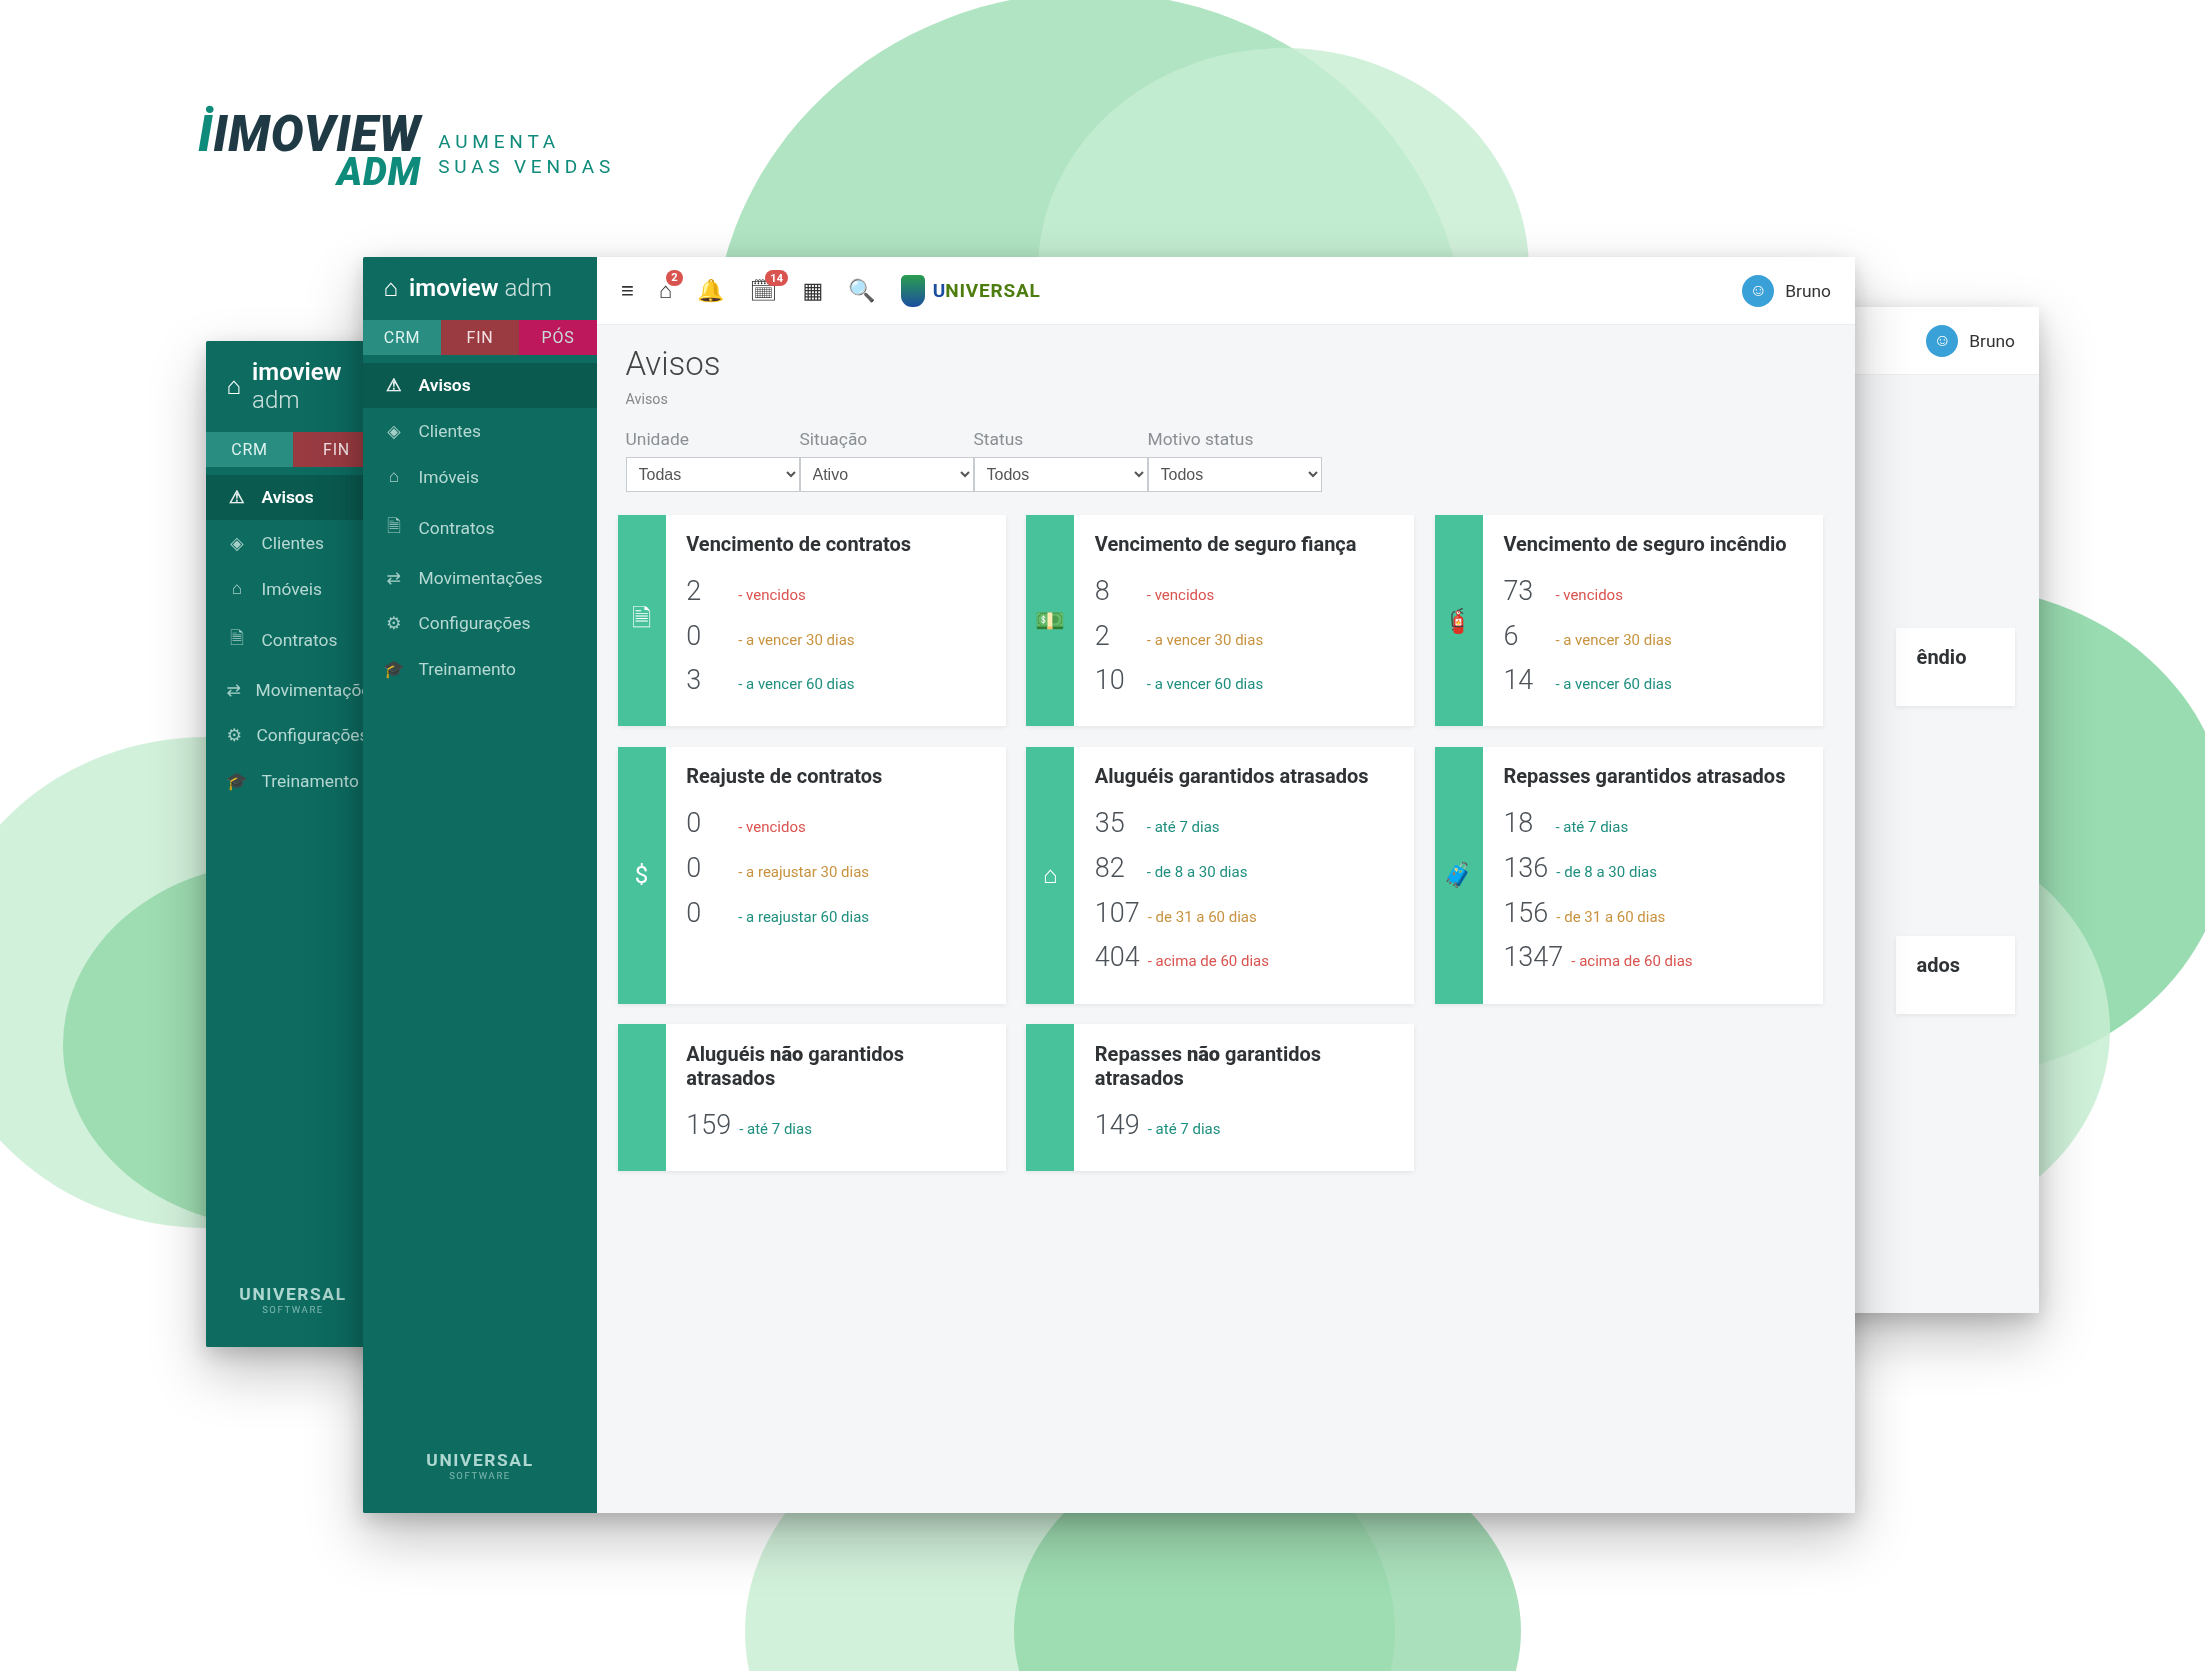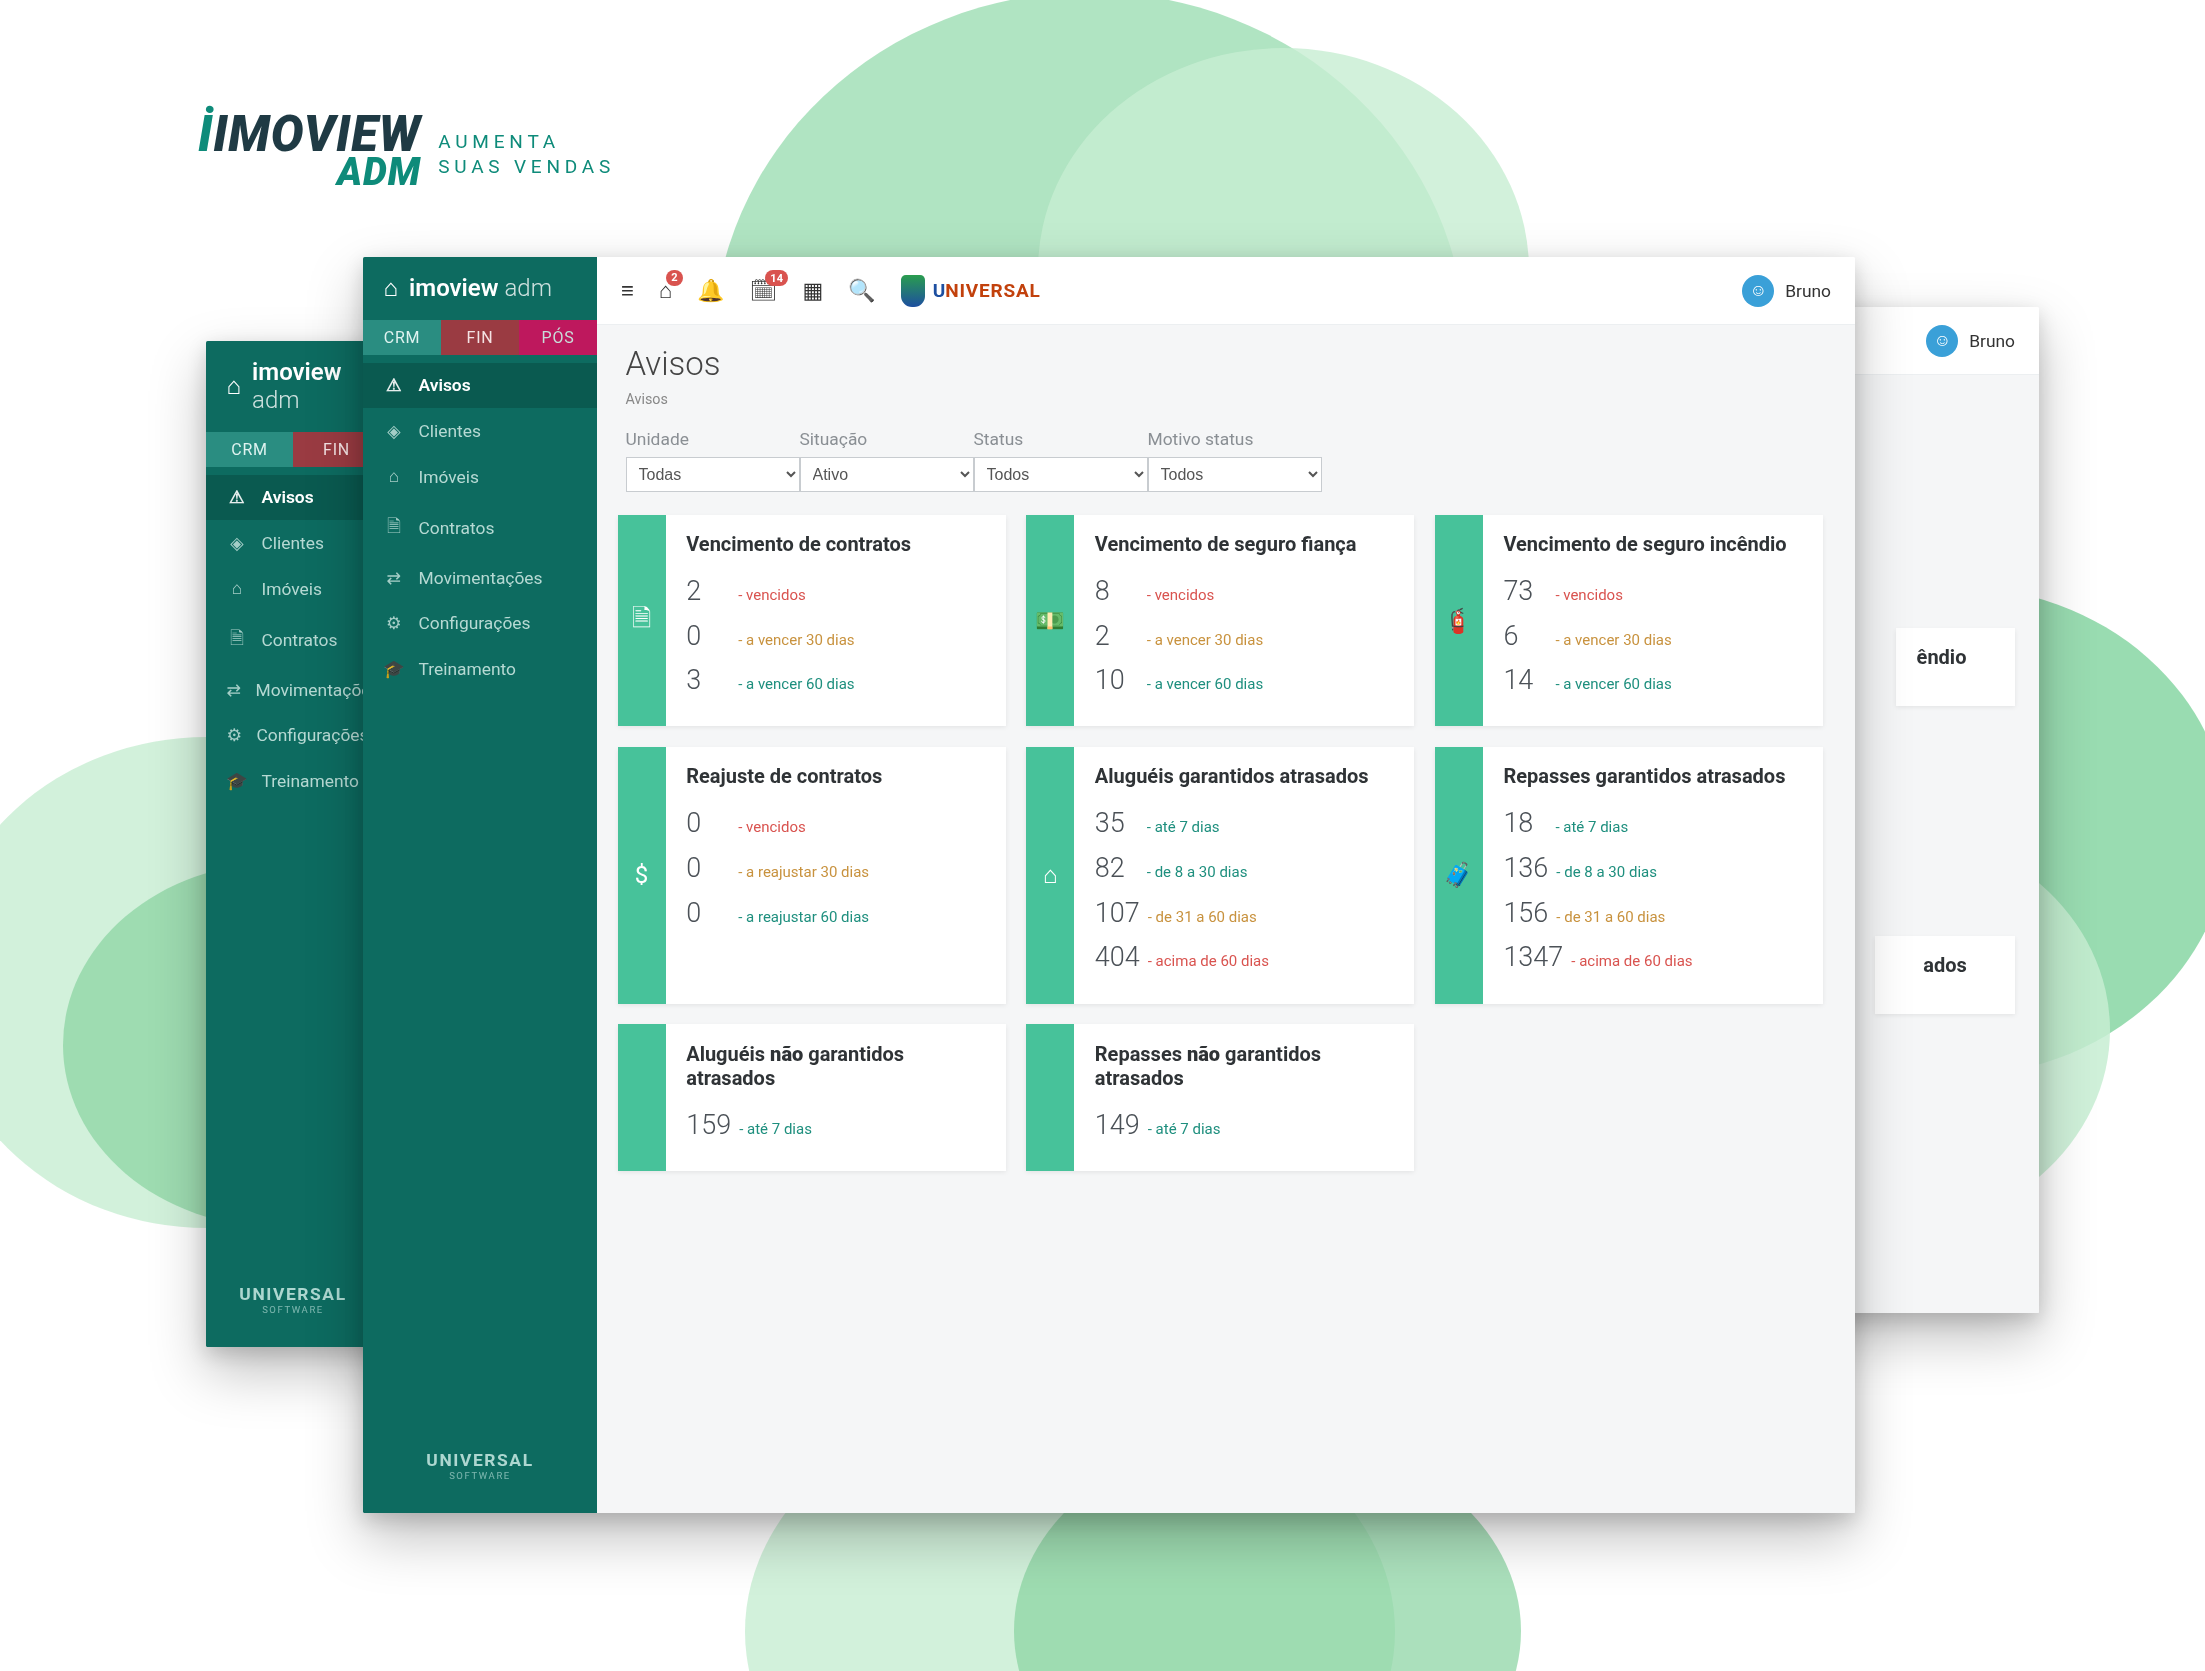--- a/index.html
+++ b/index.html
@@ -78,21 +78,21 @@
   }
   .topbar .iconbtn { font-size:22px; color:#333; position:relative; cursor:pointer; }
   .topbar .iconbtn .badge {
     position:absolute; top:-8px; right:-11px;
     background:#d9534f; color:#fff; font-size:11px; font-weight:700;
     padding:1.6px 5.5px; border-radius:8px;
   }
   .topbar .spacer { flex:1; }
   .topbar .brand-uni { display:flex; align-items:center; gap:8px; font-weight:700; font-size:19px; }
   .topbar .brand-uni .u { color:#1d4fa0; }
-  .topbar .brand-uni .rest { color:#c2410c; letter-spacing:0.8px; }
+  .topbar .brand-uni .rest { color:#4d7c0f; letter-spacing:0.8px; }
   .topbar .brand-uni .mark { width:24px; height:32px; background:linear-gradient(#2a9d4f,#1d4fa0); border-radius:4.8px 4.8px 11px 11px; }
   .topbar .user { display:flex; align-items:center; gap:11px; font-size:17.4px; color:#333; }
   .avatar { width:32px; height:32px; border-radius:50%; background:#3aa0d8; display:flex; align-items:center; justify-content:center; color:#fff; font-size:17.4px; }
 
   .page-head { padding:19px 28.5px 6.3px; }
   .page-head h1 { font-size:33px; font-weight:300; color:#444; }
   .crumb { font-size:14.3px; color:#888; margin-top:8px; }
 
   .filters { display:flex; padding:16px 28.5px 8px; }
   .filter { display:flex; flex-direction:column; gap:8px; }
@@ -208,21 +208,21 @@
         <div class="avatar">☺</div>
         <span>Bruno</span>
       </div>
     </div>
     <div style="padding:253px 24px 0; display:flex; flex-direction:column; gap:230px; align-items:flex-end;">
       <div class="card" style="width:119px; min-height:71px;">
           <div class="body">
             <h3>êndio</h3>
           </div>
         </div>
-      <div class="card" style="width:140px; min-height:71px;text-align:center;">
+      <div class="card" style="width:119px; min-height:71px;">
           <div class="body">
             <h3>ados</h3>
           </div>
         </div>
     </div>
   </div>
 </div>
 
 <div class="window win-front">
   <div class="sidebar">

